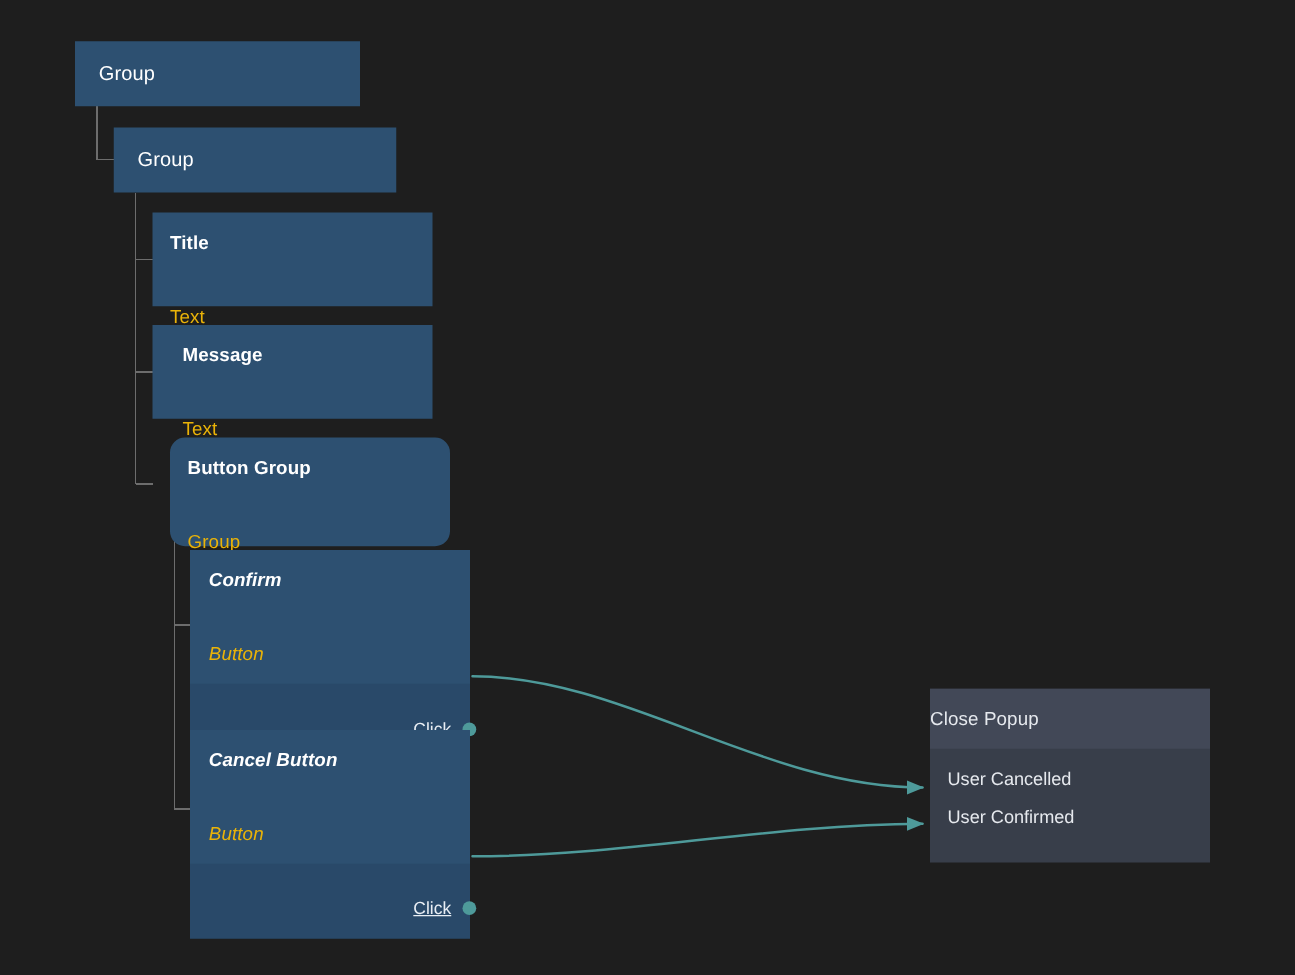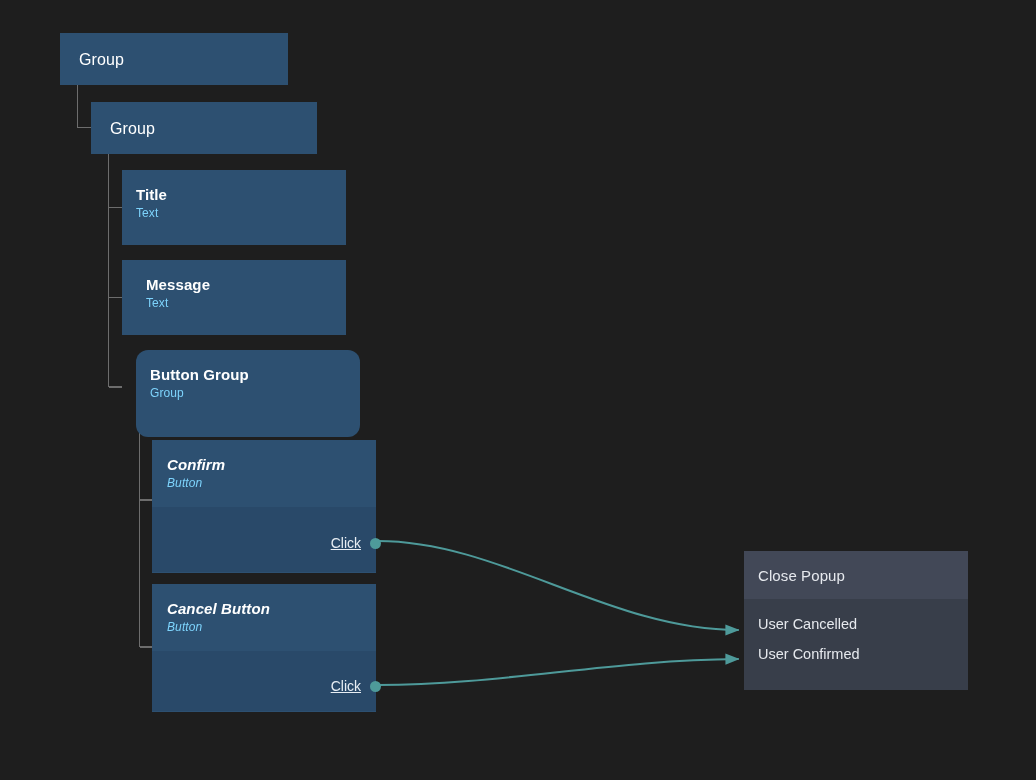--- a/index.html
+++ b/index.html
@@ -47,26 +47,27 @@
   }
   .node-title {
     color: #ffffff;
     font-weight: bold;
     font-size: 15px;
     line-height: 19px;
     letter-spacing: 0.1px;
     white-space: nowrap;
   }
   .node-sub {
-    color: #7dd3fc;
+    color: #eab308;
     font-weight: normal;
-    font-size: 12px;
+    font-size: 15px;
     line-height: 19px;
     letter-spacing: 0.1px;
     white-space: nowrap;
+    margin-top: 40px;
   }
 
   
   .node.group-node {
     display: flex;
     align-items: center;
   }
   .node.group-node .node-title {
     font-weight: normal;
     font-size: 16px;
@@ -117,21 +118,20 @@
 
   
   .node.action-node {
     background: #383e4a;
   }
   .node.action-node .action-head {
     background: #424857;
     height: 48px;
     display: flex;
     align-items: center;
-    padding-left: 14px;
     box-sizing: border-box;
   }
   .node.action-node .action-head .node-title {
     font-weight: normal;
     font-size: 15px;
     color: #e6e9ee;
   }
   .node.action-node .action-body {
     padding-top: 10px;
   }

